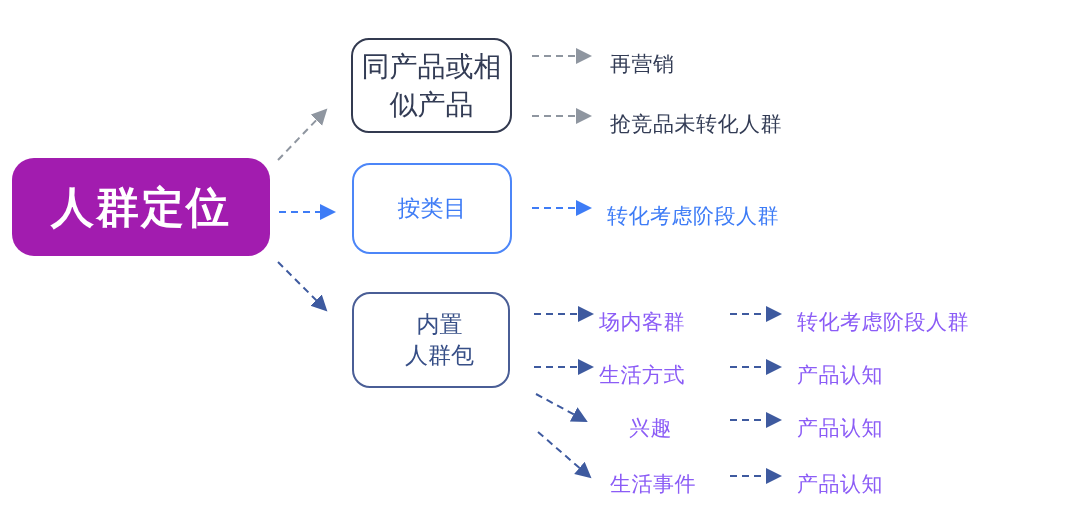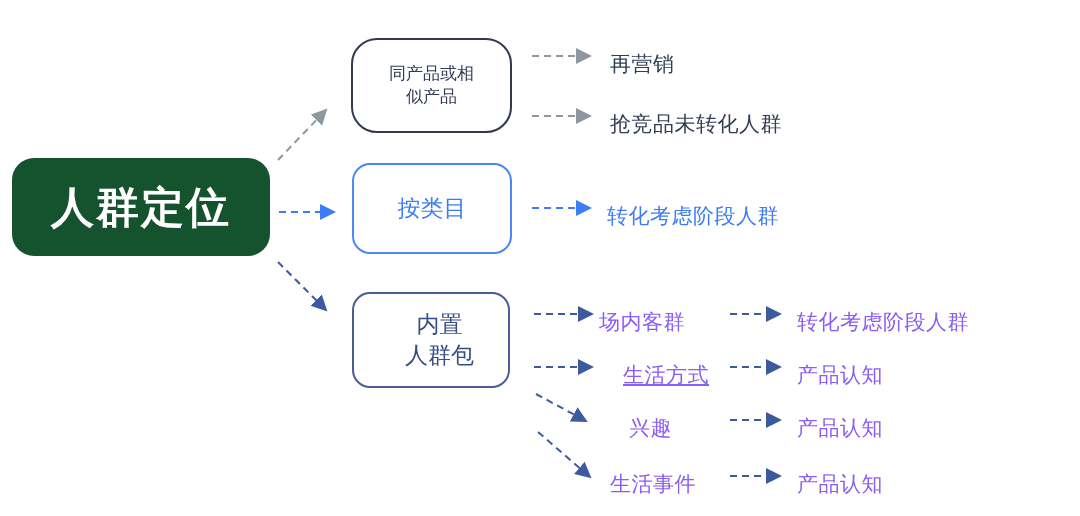--- a/index.html
+++ b/index.html
@@ -19,33 +19,33 @@
     align-items: center;
     justify-content: center;
     text-align: center;
     box-sizing: border-box;
     background: #ffffff;
     white-space: pre-line;
     line-height: 1.35;
   }
   .root-node {
     left: 12px; top: 158px; width: 258px; height: 98px;
-    background: #14532d;
+    background: #a21caf;
     color: #ffffff;
     border-radius: 22px;
     font-size: 43px;
     font-weight: bold;
     letter-spacing: 2px;
   }
   .box-dark {
     left: 351px; top: 38px; width: 161px; height: 95px;
     border: 2px solid #333a50;
-    border-radius: 26px;
+    border-radius: 18px;
     color: #333c55;
-    font-size: 17px;
+    font-size: 28px;
   }
   .box-blue {
     left: 352px; top: 163px; width: 160px; height: 91px;
     border: 2px solid #4c86f8;
     border-radius: 18px;
     color: #3e7cf6;
     font-size: 23px;
   }
   .box-navy {
     left: 352px; top: 292px; width: 158px; height: 96px;
@@ -114,21 +114,21 @@
 
   <div class="node box-navy">内置
 人群包</div>
 
   <div class="leaf leaf-dark" style="left:610px; top:56px;">再营销</div>
   <div class="leaf leaf-dark" style="left:610px; top:116px;">抢竞品未转化人群</div>
 
   <div class="leaf leaf-blue" style="left:607px; top:208px;">转化考虑阶段人群</div>
 
   <div class="leaf leaf-navy" style="left:599px; top:314px;">场内客群</div>
-  <div class="leaf leaf-navy" style="left:623px; top:367px;text-decoration:underline;">生活方式</div>
+  <div class="leaf leaf-navy" style="left:599px; top:367px;">生活方式</div>
   <div class="leaf leaf-navy" style="left:629px; top:420px;text-align:right;">兴趣</div>
   <div class="leaf leaf-navy" style="left:610px; top:476px;">生活事件</div>
 
   <div class="leaf leaf-navy" style="left:797px; top:314px;">转化考虑阶段人群</div>
   <div class="leaf leaf-navy" style="left:797px; top:367px;">产品认知</div>
   <div class="leaf leaf-navy" style="left:797px; top:420px;">产品认知</div>
   <div class="leaf leaf-navy" style="left:797px; top:476px;">产品认知</div>
 
 </div>
 

